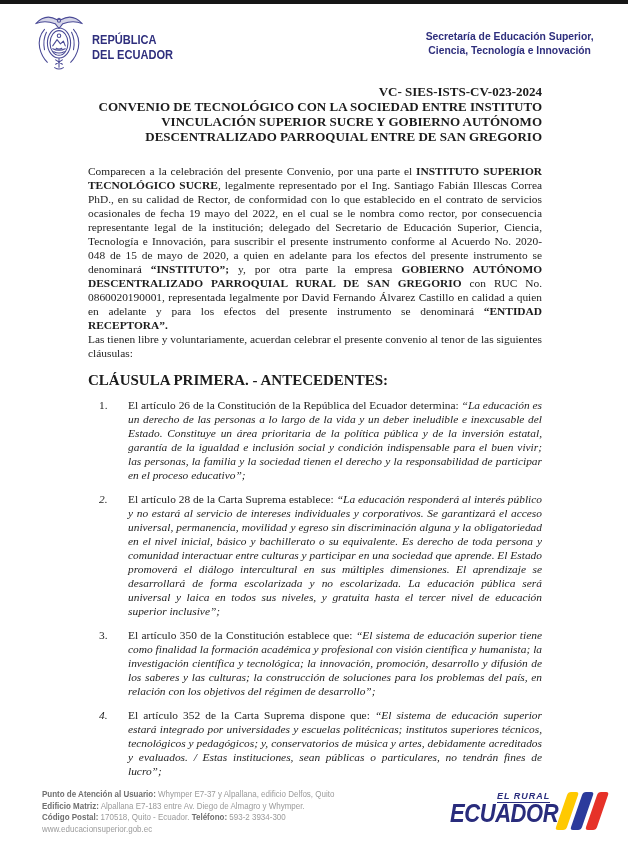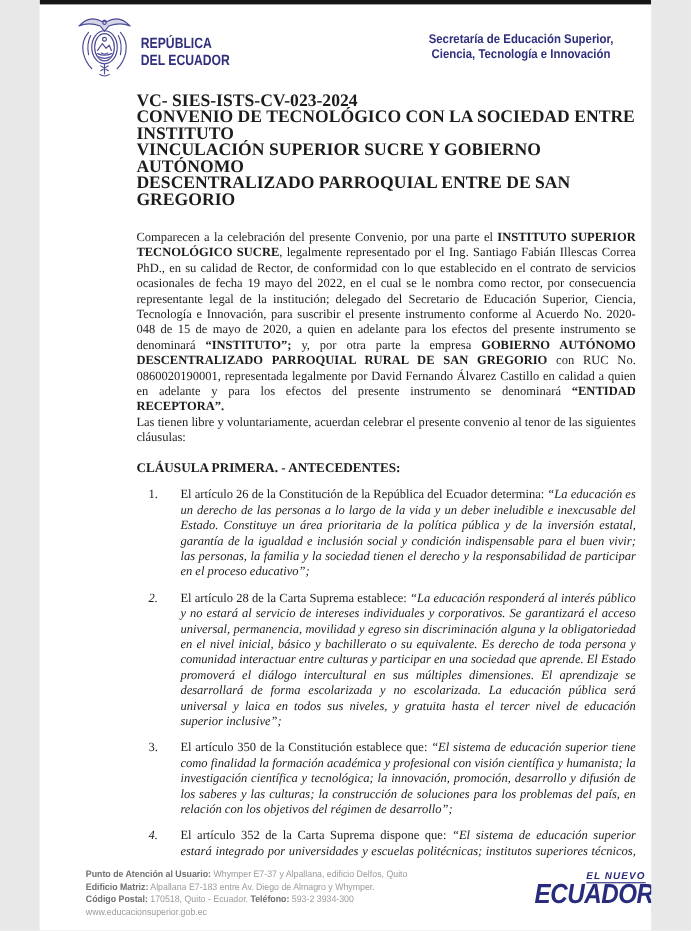--- a/index.html
+++ b/index.html
@@ -1,18 +1,18 @@
 <!DOCTYPE html>
 <html><head>
 <meta charset="utf-8">
 <style>
   html, body { margin: 0; padding: 0; background: #e8e8e8; }
   .page {
     position: relative;
-    width: 556px; height: 846px;
+    width: 628px; height: 846px;
     margin: 0 auto;
     background: #ffffff;
     overflow: hidden;
     font-family: "Liberation Serif", serif;
     color: #1c1c1c;
   }
   .topbar {
     position: absolute; top: 0; left: 0;
     width: 100%; height: 4px; background: #161616;
   }
@@ -39,25 +39,25 @@
     transform: scaleX(0.9); transform-origin: right top;
     white-space: nowrap;
   }
 
   
   .content {
     position: absolute; left: 88px; top: 84px; width: 454px; height: 696px;
     font-size: 11.4px; line-height: 14px;
     overflow: hidden;
   }
-  .doc-code, .title-line { text-align: left; font-weight: bold; line-height: 15px; font-size: 16px; }
+  .doc-code, .title-line { text-align: right; font-weight: bold; line-height: 15px; font-size: 13px; }
   .intro { margin-top: 20px; text-align: justify; }
   .intro .b { font-weight: bold; }
   .agreement { text-align: justify; }
-  .clause-heading { margin-top: 13px; font-weight: bold; font-size: 12px; }
+  .clause-heading { margin-top: 13px; font-weight: bold; font-size: 15px; }
   .antecedents { margin-top: 11px; }
   .ant-item { display: flex; margin-bottom: 10px; }
   .ant-num { flex: none; width: 29px; margin-left: 11px; }
   .ant-num.it { font-style: italic; }
   .ant-body { flex: 1; text-align: justify; }
   .ant-quote { font-style: italic; }
 
   
   .footer-left {
     position: absolute; left: 42px; top: 789px;
@@ -166,21 +166,21 @@
   </div>
 
   <div class="footer-left">
     <div><span class="lbl">Punto de Atención al Usuario:</span><span> Whymper E7-37 y Alpallana, edificio Delfos, Quito</span></div>
     <div><span class="lbl">Edificio Matriz:</span><span> Alpallana E7-183 entre Av. Diego de Almagro y Whymper.</span></div>
     <div><span class="lbl">Código Postal:</span><span> 170518, Quito - Ecuador. </span><span class="lbl">Teléfono:</span><span> 593-2 3934-300</span></div>
     <div>www.educacionsuperior.gob.ec</div>
   </div>
 
   <div class="brand-logo">
-    <span class="logo-tagline">EL NUEVO</span>
+    <span class="logo-tagline">EL RURAL</span>
     <span class="logo-wordmark">ECUADOR</span>
     <span class="stripes">
       <i style="background-color: rgb(255, 201, 0);"></i>
       <i style="background-color: rgb(43, 58, 156);"></i>
       <i style="background-color: rgb(230, 50, 41);"></i>
     </span>
   </div>
 </div>
 
 </body></html>

